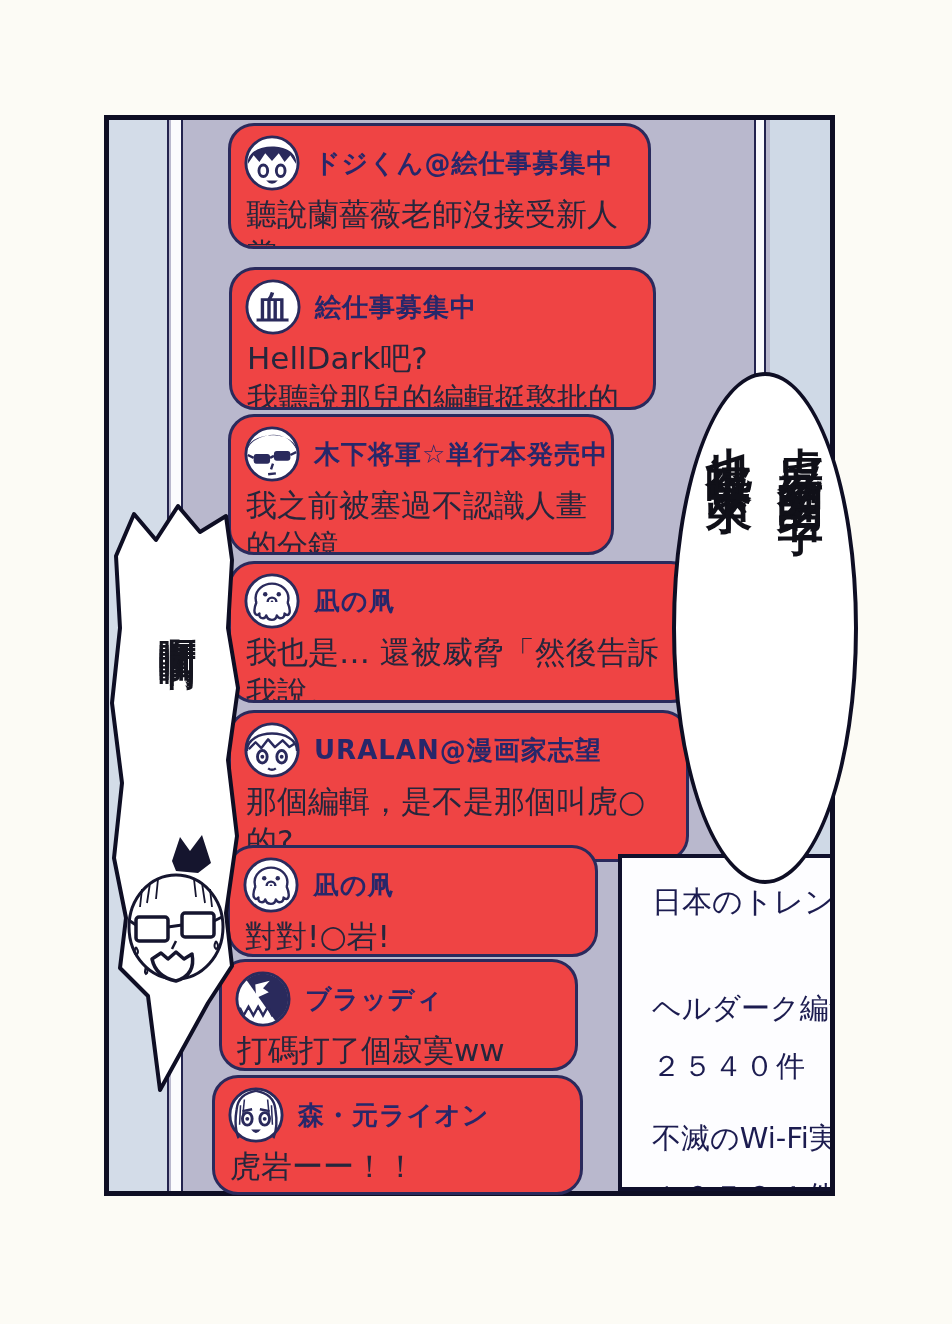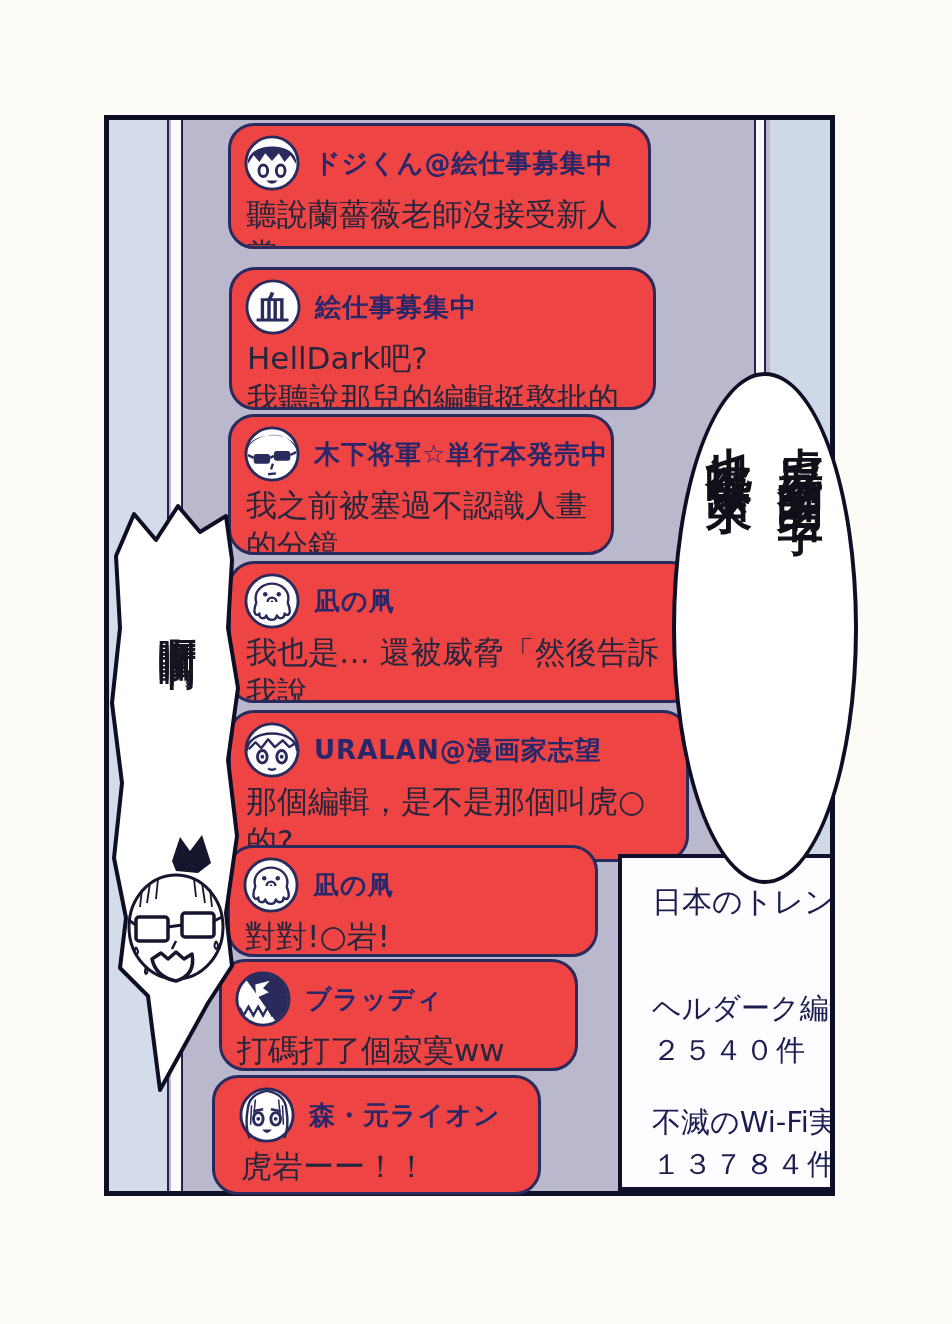--- a/index.html
+++ b/index.html
@@ -38,42 +38,42 @@
     background:#ef4444; border:3px solid #2a2a5c; border-radius:26px;
     overflow:hidden;
   }
   .p1 { left:119px; top:3px;   width:423px; height:126px; }
   .p2 { left:120px; top:147px; width:427px; height:143px; }
   .p3 { left:119px; top:294px; width:386px; height:141px; }
   .p4 { left:119px; top:441px; width:469px; height:142px; }
   .p5 { left:119px; top:590px; width:461px; height:152px; }
   .p6 { left:118px; top:725px; width:371px; height:112px; }
   .p7 { left:110px; top:839px; width:359px; height:112px; }
-  .p8 { left:103px; top:955px; width:329px; height:120px;padding-left:11px; }
+  .p8 { left:103px; top:955px; width:371px; height:120px; }
   .post-head { display:flex; align-items:center; gap:13px; padding:8px 10px 0 12px; }
   .avatar { width:58px; height:58px; flex:none; }
   .username {
     font-weight:bold; font-size:26px; color:#27276a; letter-spacing:1px;
     white-space:nowrap;
   }
   .message {
     padding:2px 10px 6px 15px; font-size:31px; color:#26263c;
     line-height:1.3; white-space:pre-line;
   }
   
   .trending {
     position:absolute; left:509px; right:0; top:734px; bottom:0; z-index:2;
     background:#fdfdff; border:4px solid #10102c; border-right:none;
     overflow:hidden;
   }
   .trend-inner { width:300px; padding:24px 0 0 30px; color:#1c1c50; }
   .trending-title { font-size:30px; white-space:nowrap; margin-bottom:66px; }
   .trend-item { margin-bottom:32px; }
   .trend-topic { font-size:29px; white-space:nowrap; }
-  .trend-count { font-size:29px; margin-top:2px; letter-spacing:2px; white-space:nowrap; }
+  .trend-count { font-size:29px; margin-top:18px; letter-spacing:2px; white-space:nowrap; }
   
   .ellipse-bubble {
     position:absolute; left:672px; top:372px; width:186px; height:512px; z-index:6;
     background:#ffffff; border:4px solid #0e0e24; border-radius:50%;
     display:flex; justify-content:center;
   }
   .ellipse-text {
     writing-mode:vertical-rl; text-orientation:upright;
     padding-top:34px;
     font-size:46px; font-weight:bold; color:#101018;

